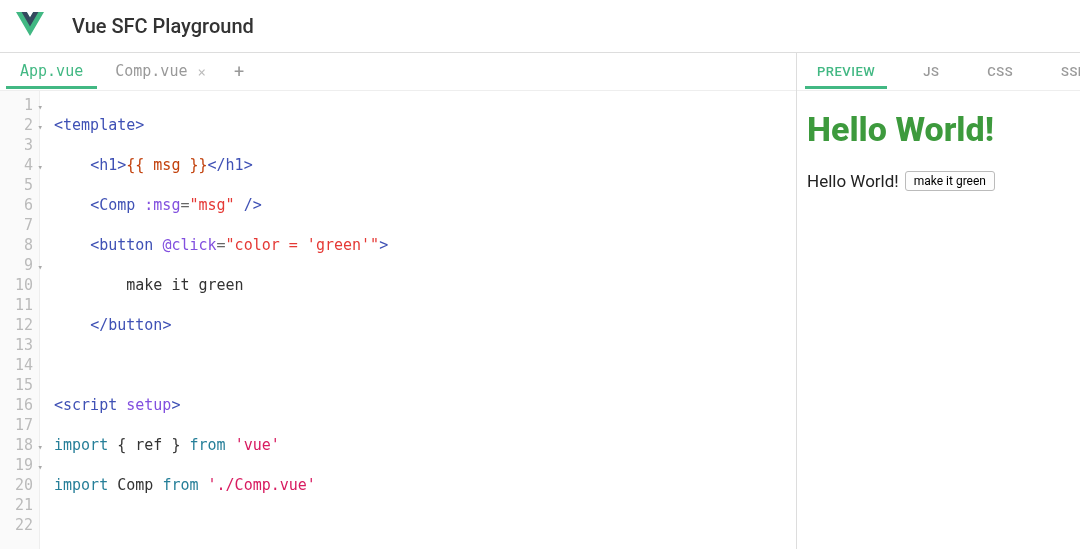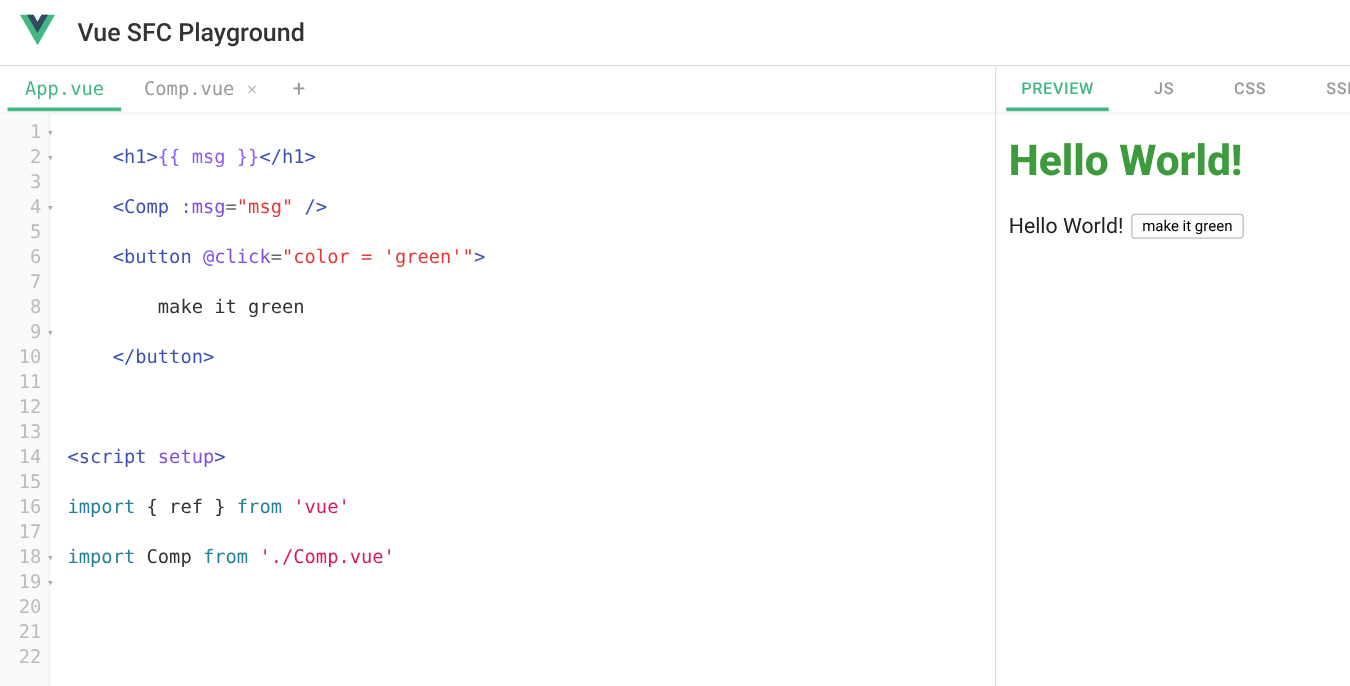--- a/index.html
+++ b/index.html
@@ -11,21 +11,21 @@
       width: 1080px;
       overflow: hidden;
       display: flex;
       flex-direction: column;
     }
     .header {
       display: flex;
       align-items: center;
       padding: 10px 16px;
       border-bottom: 1px solid #ddd;
-      gap: 18px;
+      gap: 28px;
     }
     .logo svg { width: 28px; height: 28px; }
     .title { font-size: 20px; font-weight: 500; color: #333; }
     .workspace {
       flex: 1;
       display: flex;
       min-height: 0;
     }
     .editor-pane {
       flex: 0 0 797px;
@@ -95,21 +95,21 @@
       white-space: pre;
       overflow: auto;
     }
     .code .line { height: 20px; }
     .tok-tag { color: #3f51b5; }
     .tok-attr { color: #8250df; margin-top: 38px; }
     .tok-str { color: #e53935; }
     .tok-kw { color: #267f99; }
     .tok-ident { color: #333; }
     .tok-punct { color: #666; }
-    .tok-mustache { color: #8b5cf6; margin-top: 16px; }
+    .tok-mustache { color: #c2410c; margin-top: 16px; }
     .tok-path { color: #d81b60; }
     .preview-pane {
       flex: 1;
       display: flex;
       flex-direction: column;
     }
     .preview-tabs {
       display: flex;
       align-items: center;
       height: 38px;
@@ -202,20 +202,21 @@
           <div class="ln">15</div>
           <div class="ln">16</div>
           <div class="ln">17</div>
           <div class="ln fold">18</div>
           <div class="ln fold">19</div>
           <div class="ln">20</div>
           <div class="ln">21</div>
           <div class="ln">22</div>
         </div>
       <div class="code">
+<div class="line"><span class="tok-tag">&lt;</span><span class="tok-tag">template</span><span class="tok-tag">&gt;</span></div>
 <div class="line"><span>    </span><span class="tok-tag">&lt;</span><span class="tok-tag">h1</span><span class="tok-tag">&gt;</span><span class="tok-mustache">{{ msg }}</span><span class="tok-tag">&lt;/</span><span class="tok-tag">h1</span><span class="tok-tag">&gt;</span></div>
 <div class="line"><span>    </span><span class="tok-tag">&lt;</span><span class="tok-tag">Comp</span><span> </span><span class="tok-attr">:msg</span><span class="tok-punct">=</span><span class="tok-str">"msg"</span><span> </span><span class="tok-tag">/&gt;</span></div>
 <div class="line"><span>    </span><span class="tok-tag">&lt;</span><span class="tok-tag">button</span><span> </span><span class="tok-attr">@click</span><span class="tok-punct">=</span><span class="tok-str">"color = 'green'"</span><span class="tok-tag">&gt;</span></div>
 <div class="line"><span>        </span><span class="tok-ident">make it green</span></div>
 <div class="line"><span>    </span><span class="tok-tag">&lt;/</span><span class="tok-tag">button</span><span class="tok-tag">&gt;</span></div>
 <div class="line"></div>
 <div class="line"><span class="tok-tag">&lt;</span><span class="tok-tag">script</span><span> </span><span class="tok-attr">setup</span><span class="tok-tag">&gt;</span></div>
 <div class="line"><span class="tok-kw">import</span><span> </span><span class="tok-ident">{ ref }</span><span> </span><span class="tok-kw">from</span><span> </span><span class="tok-path">'vue'</span></div>
 <div class="line"><span class="tok-kw">import</span><span> </span><span class="tok-ident">Comp</span><span> </span><span class="tok-kw">from</span><span> </span><span class="tok-path">'./Comp.vue'</span></div>
 

